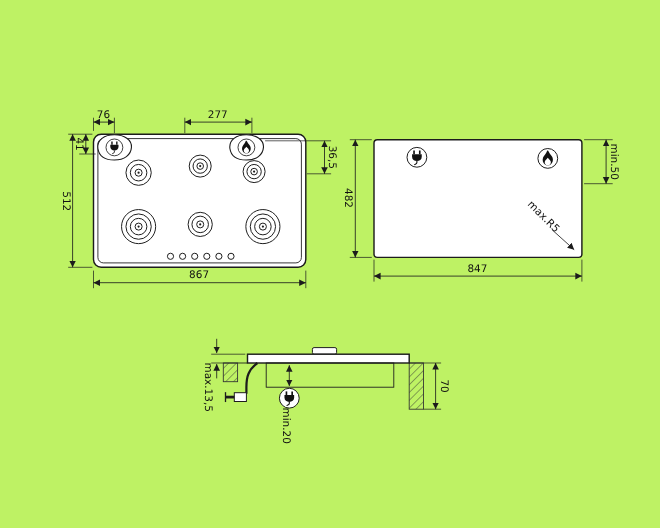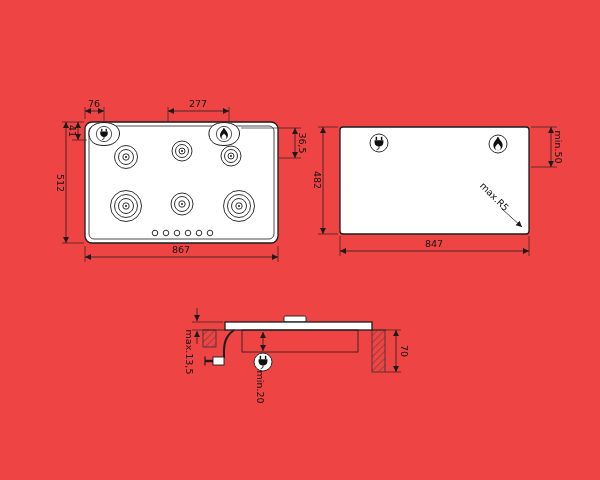--- a/index.html
+++ b/index.html
@@ -1,16 +1,16 @@
 <!DOCTYPE html>
 <html><head>
 <meta charset="utf-8">
 <style>
   html,body{margin:0;padding:0;background:#ffffff;}
-  .stage{width:600px;height:480px;position:relative;background:#ef4444;overflow:hidden;}
+  .stage{width:600px;height:480px;position:relative;background:#bef264;overflow:hidden;}
   svg{display:block;}
   .main{fill:#ffffff;stroke:#1c1c1c;stroke-width:1.3;}
   .thin{fill:none;stroke:#1c1c1c;stroke-width:0.8;}
   .b{fill:none;stroke:#1c1c1c;stroke-width:0.9;}
   .bw{fill:#ffffff;stroke:#1c1c1c;stroke-width:0.9;}
   .ext{stroke:#1c1c1c;stroke-width:0.65;fill:none;}
   .dim{stroke:#1c1c1c;stroke-width:0.75;fill:none;}
   .dim-text{font-family:"DejaVu Sans",sans-serif;font-size:9.5px;fill:#111111;}
   .blob{fill:#ffffff;stroke:#1c1c1c;stroke-width:1;}
   .pipe{fill:none;stroke:#1c1c1c;stroke-width:2;}

